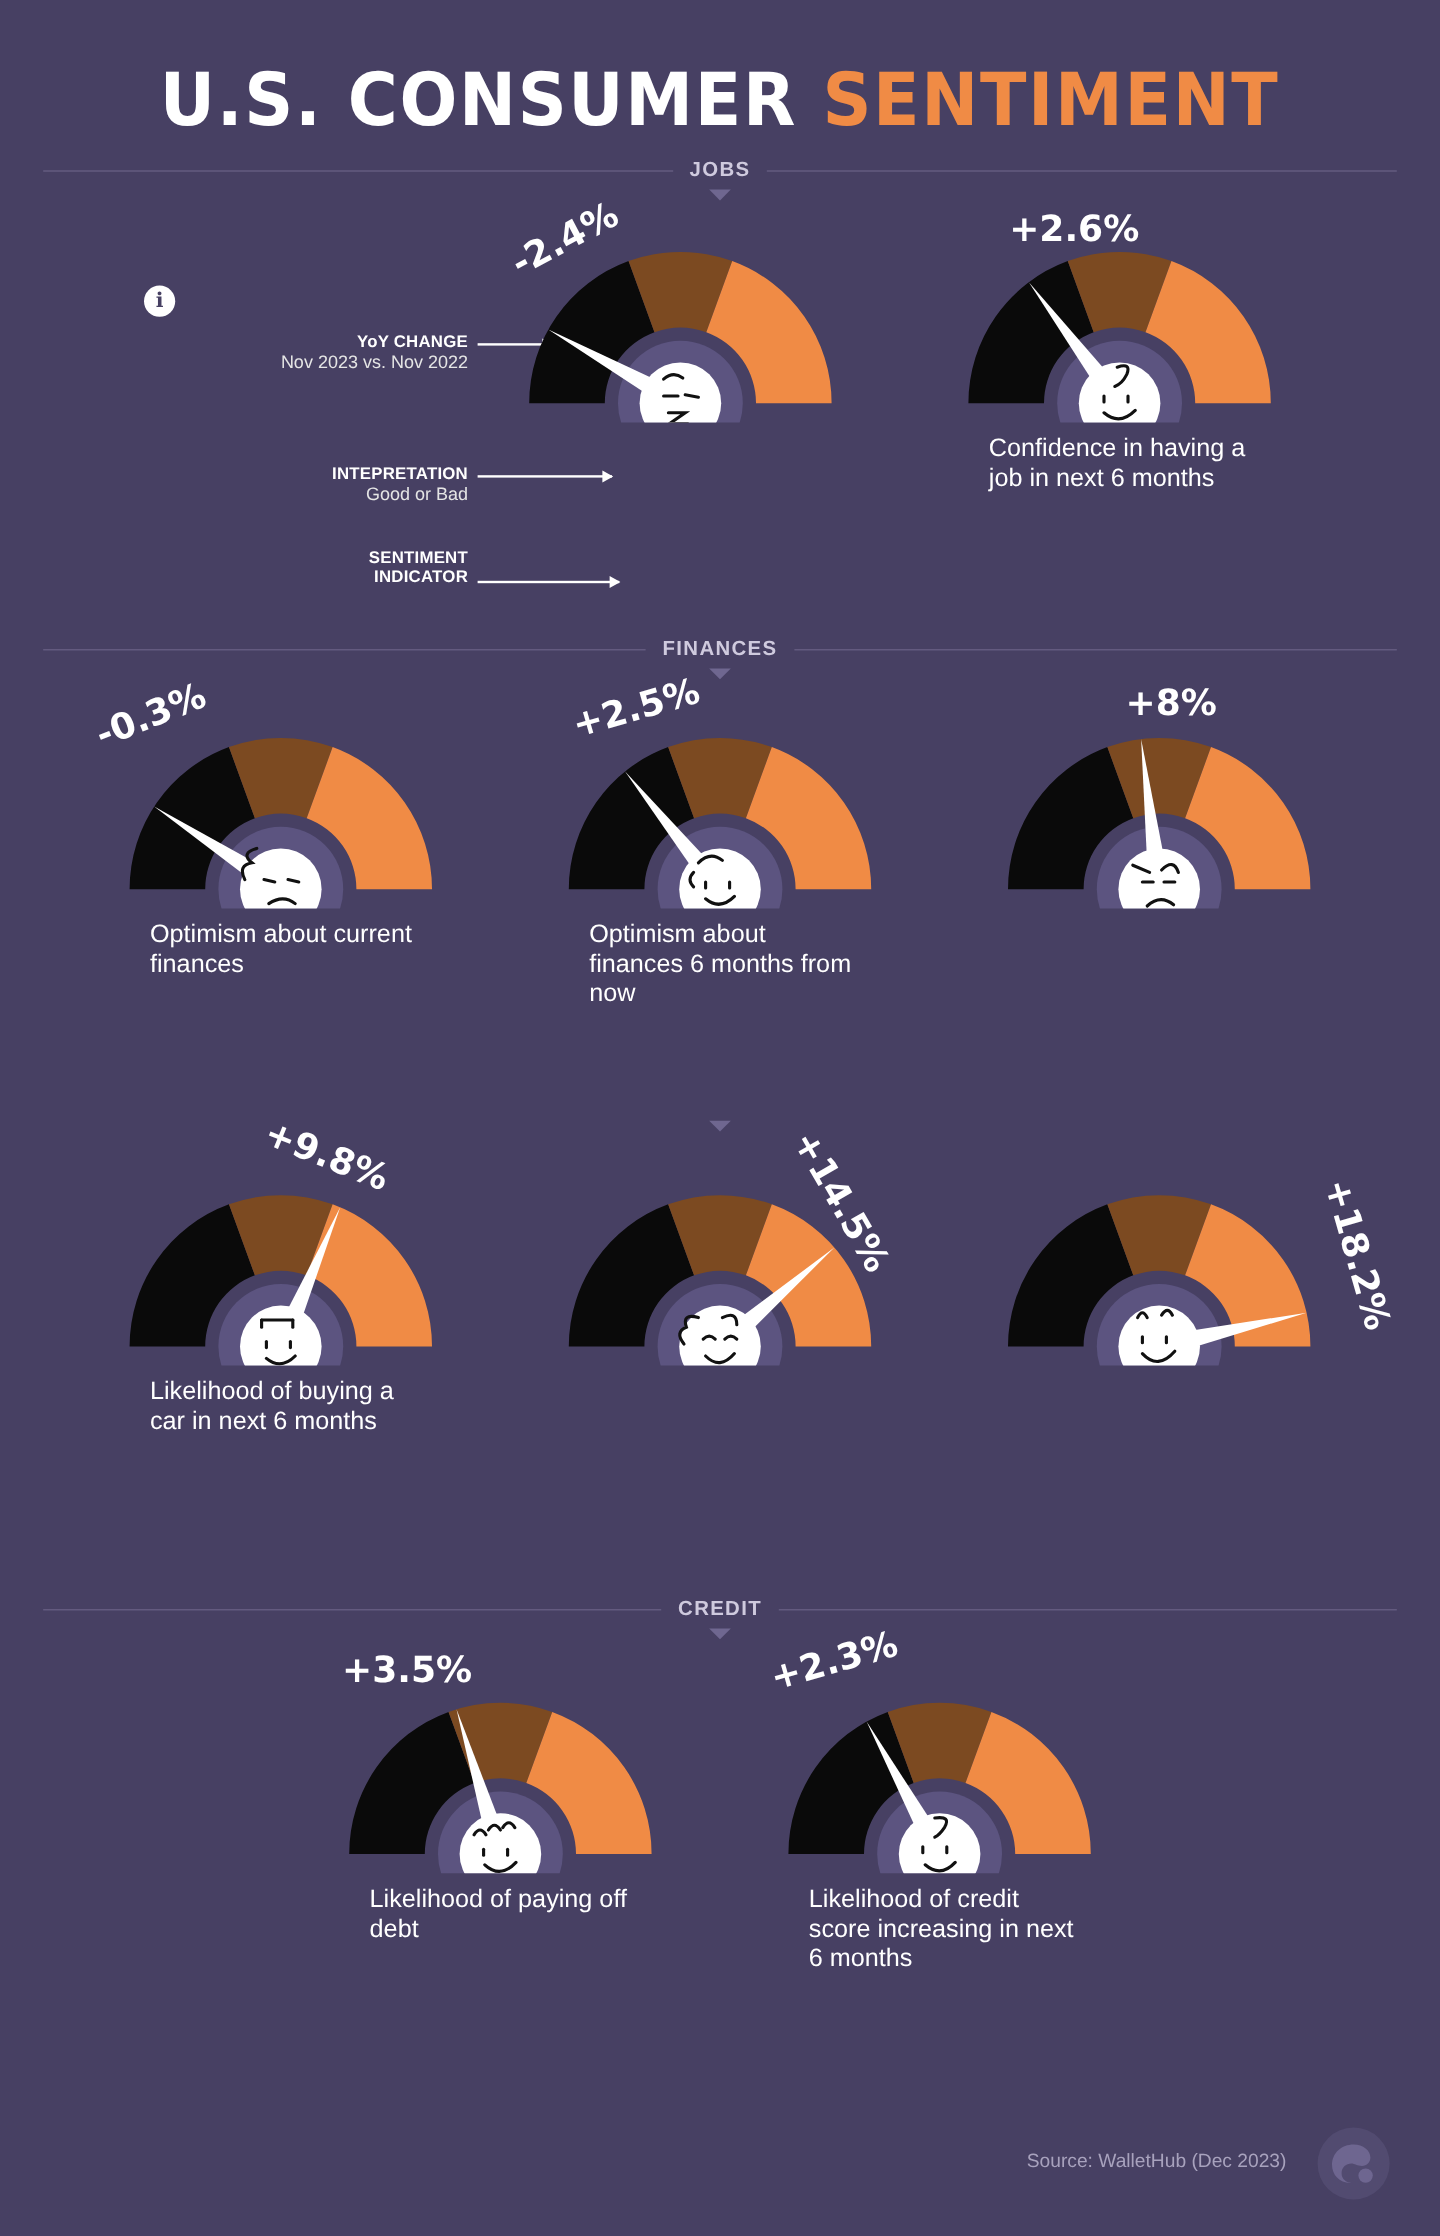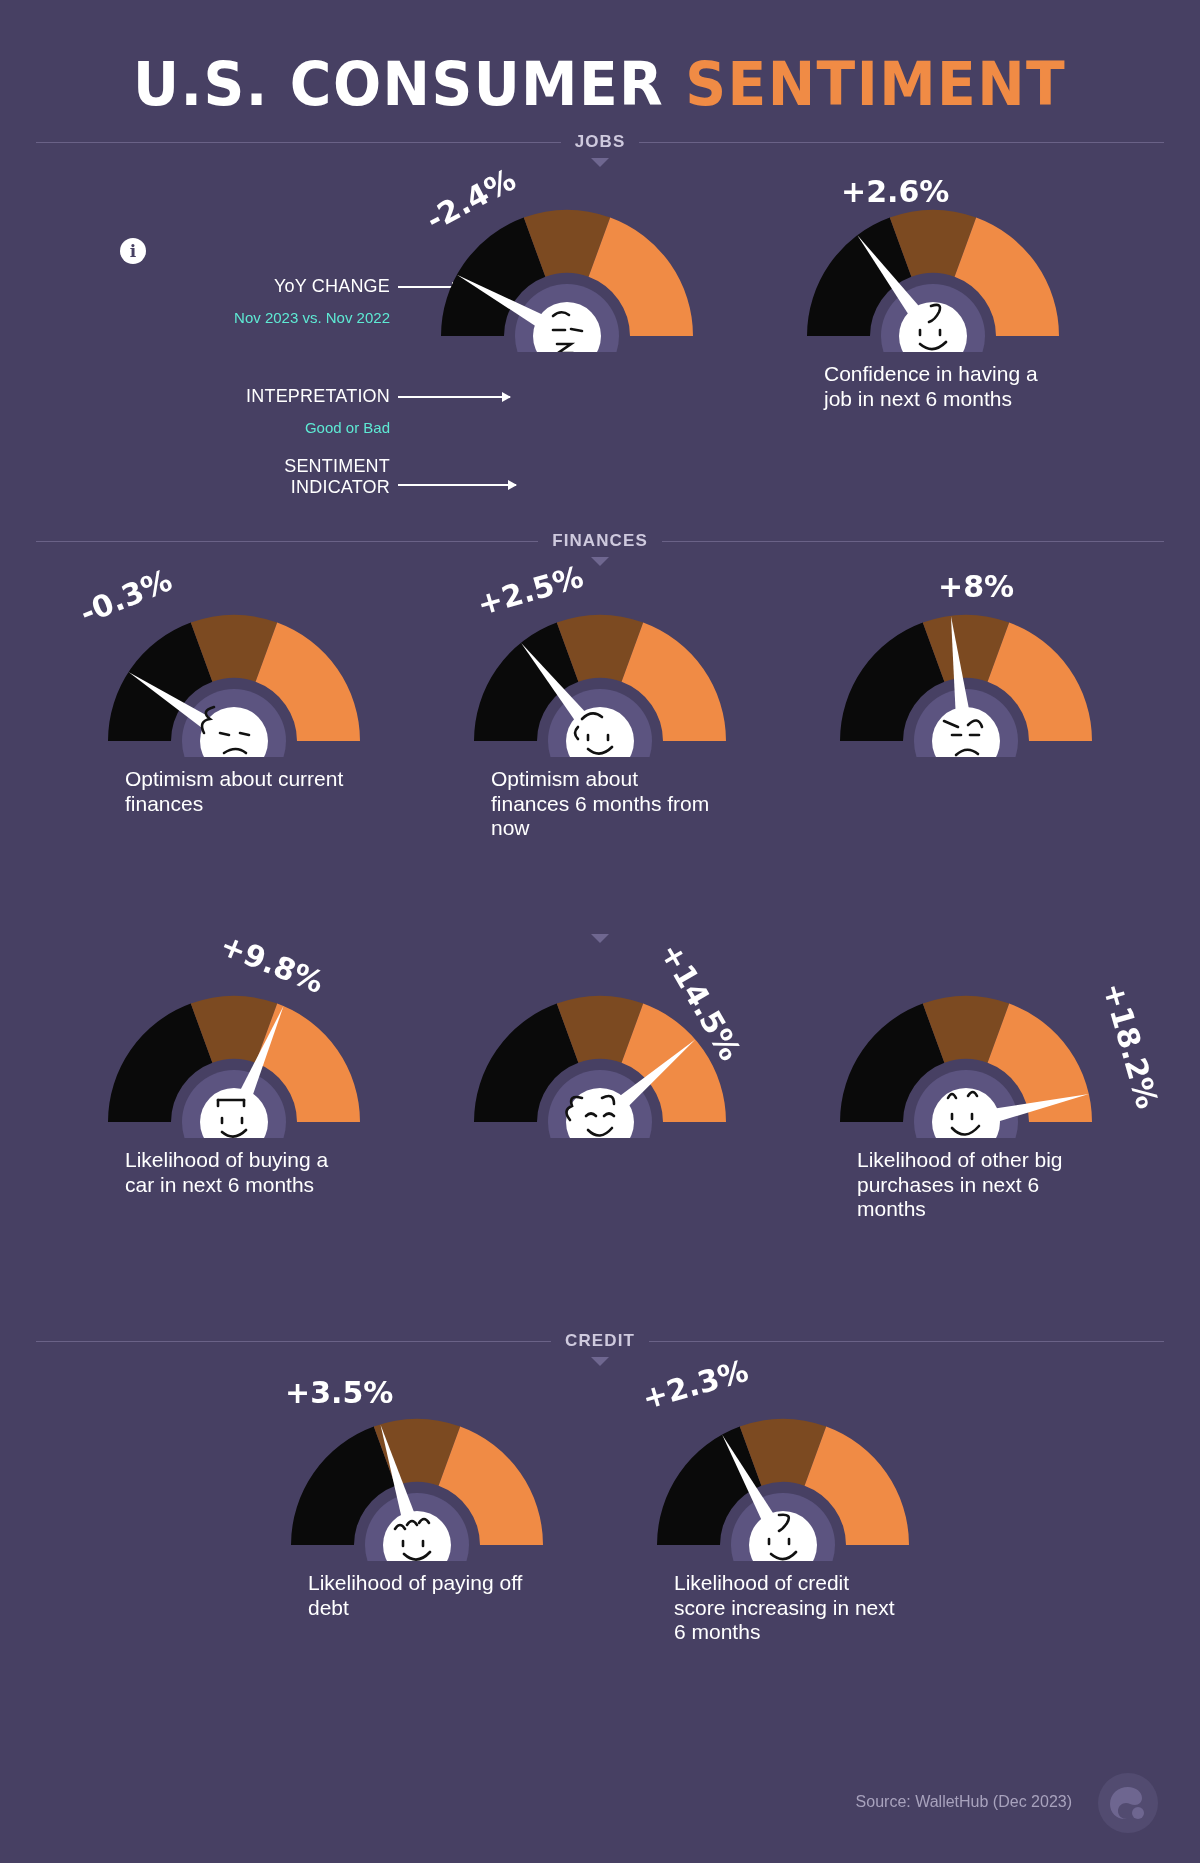--- a/index.html
+++ b/index.html
@@ -105,30 +105,30 @@
   
   .legend {
     position: absolute;
     left: 0px;
     top: 0px;
     width: 380px;
     color: #ffffff;
   }
   .legend-row { position: absolute; text-align: right; }
   .legend-title {
-    font-size: 18px;
-    font-weight: normal;
+    font-size: 14px;
+    font-weight: bold;
     letter-spacing: .2px;
     color: #ffffff;
     line-height: 1.15;
   }
   .legend-sub {
     font-size: 15px;
-    color: #5eead4;
-    margin-top: 12px;
+    color: #e5e5e5;
+    margin-top: 2px;
   }
   .arrow {
     position: absolute;
     height: 2px;
     background: #ffffff;
   }
   .arrow:after {
     content: "";
     position: absolute;
     right: -1px; top: -4px;
@@ -424,21 +424,20 @@
               <path d="M -18 -24 q 4 -8 8 0"></path>
               <path d="M 2 -26 q 5 -8 9 0"></path>
               <path d="M -14 -8 l 0 5"></path>
               <path d="M 6 -8 l 0 5"></path>
               <path d="M -14 6 q 13 14 27 -2"></path>
             </g>
           </g>
         </svg>
         <div class="pct" style="left:250px; top:66px; transform:rotate(74deg);">+18.2%</div>
       </div>
-      <div class="caption">Likelihood of other big purchases in next 6 months</div>
     </div>
   </div>
 
   <div class="section-head" style="margin-top:6px;">
     <div class="rule"></div>
     <div class="label">CREDIT</div>
     <div class="rule"></div>
   </div>
   <div class="caret-holder">
       <div class="caret"></div>

